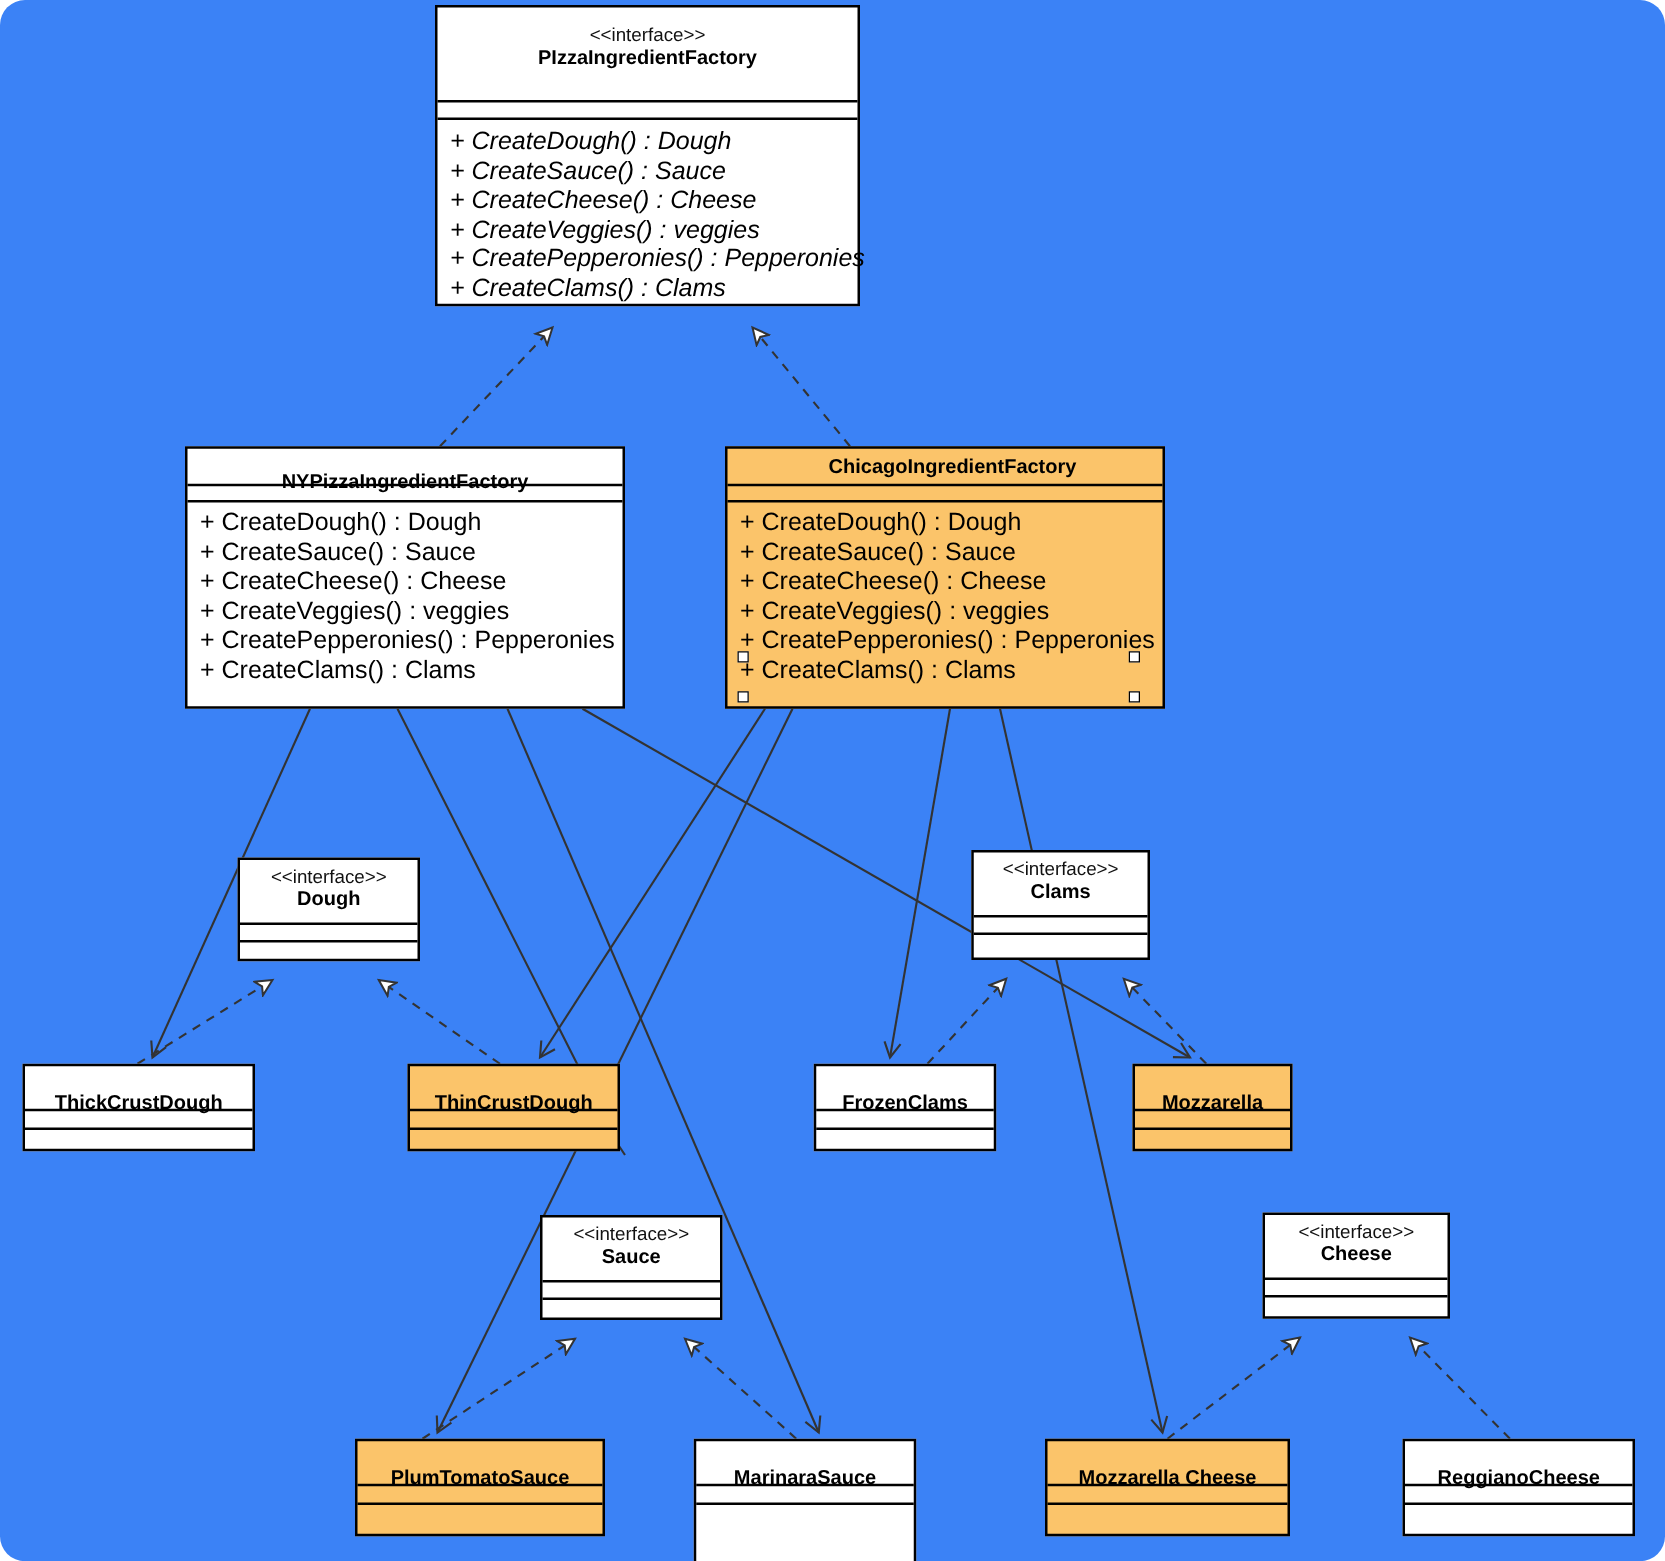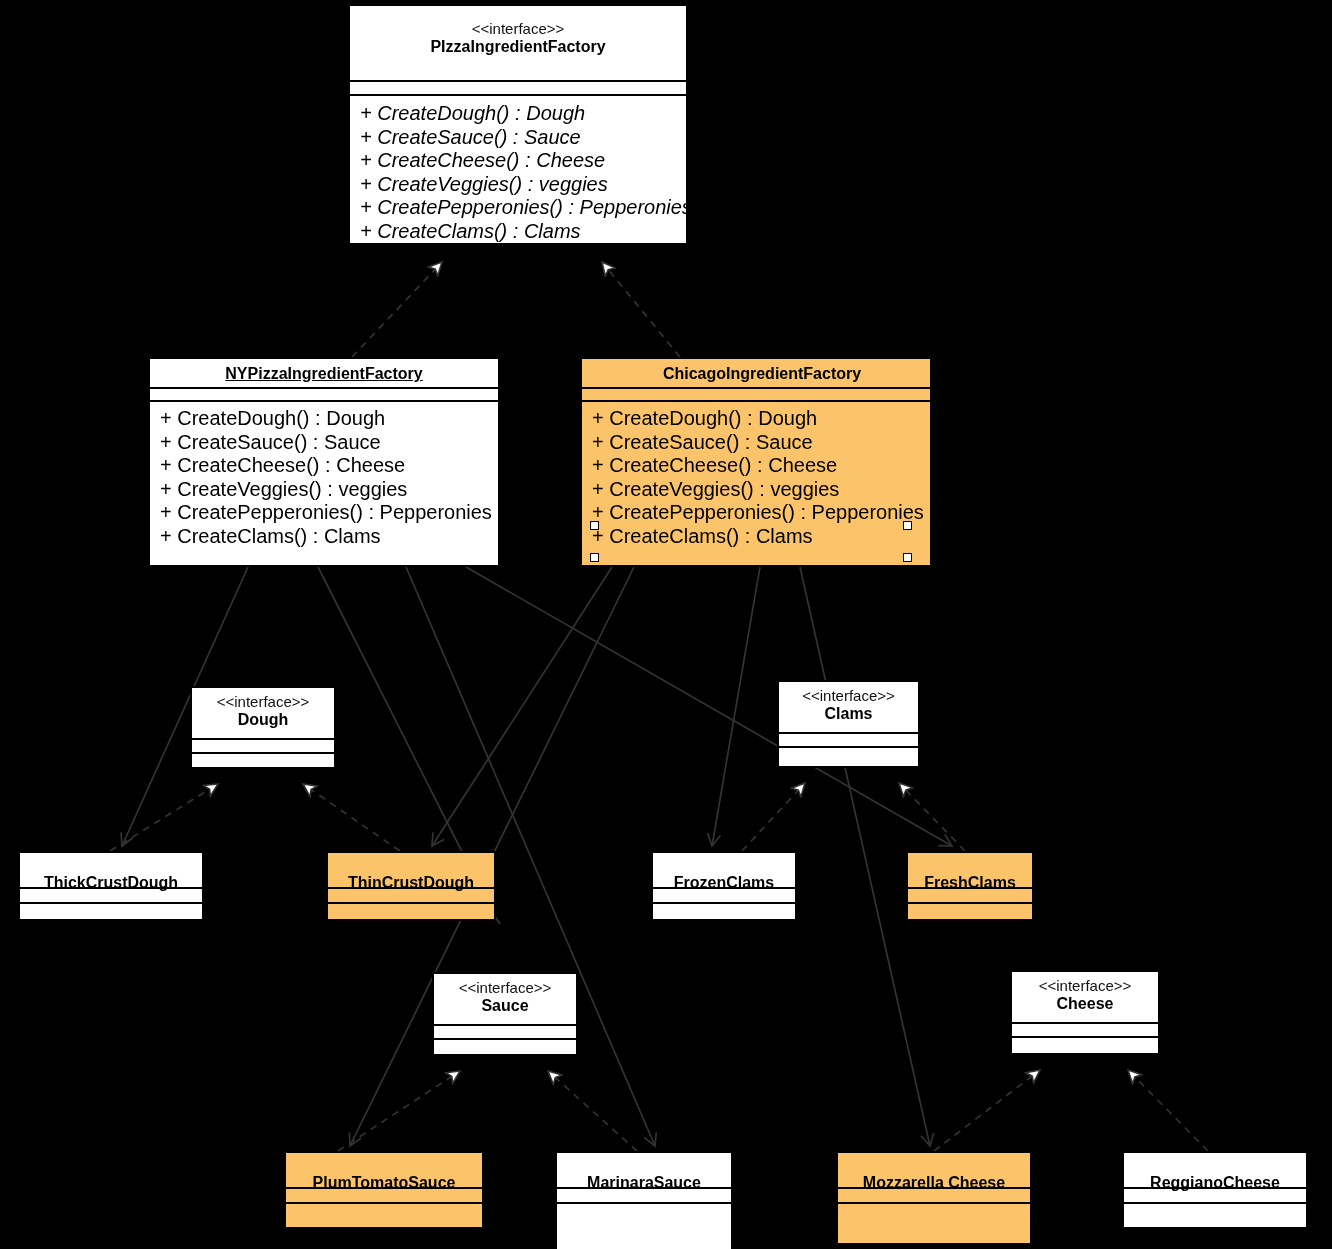--- a/index.html
+++ b/index.html
@@ -1,17 +1,17 @@
 <!DOCTYPE html>
 <html><head>
 <meta charset="utf-8">
 <style>
   html,body{margin:0;padding:0;background:#ffffff;}
   body{font-family:"Liberation Sans",sans-serif;}
-  #stage{position:relative;width:1332px;height:1249px;background:#000000;overflow:hidden;}
+  #stage{position:relative;width:1332px;height:1249px;background:#3b82f6;overflow:hidden;border-radius:20px;}
   #wires{position:absolute;left:0;top:0;width:1332px;height:1249px;pointer-events:none;}
 
   .node{position:absolute;box-sizing:border-box;border:2px solid #000;background:#fff;}
   .node.sel-orange{background:#FBC46A;}
   .hdr{box-sizing:border-box;text-align:center;padding:3px 4px 4px;border-bottom:2px solid #000;}
   .stereo{font-size:15px;line-height:17px;color:#111;}
   .cname{font-weight:bold;font-size:16px;line-height:19px;color:#000;}
   .bar{box-sizing:border-box;border-bottom:2px solid #000;height:13px;}
   .bar.last{border-bottom:none;}
   .ops{box-sizing:border-box;padding:5px 0 6px 10px;}
@@ -20,38 +20,38 @@
 
   .handle{position:absolute;width:9px;height:9px;background:#fff;border:1.5px solid #000;box-sizing:border-box;}
 
   
   #n_pif{left:348px;top:4px;width:340px;height:241px;}
   #n_pif .hdr{height:76px;padding-top:14px;}
   #n_pif .bar{height:14px;}
   #n_pif .ops{padding-top:6px;}
 
   #n_ny{left:148px;top:357px;width:352px;height:210px;}
-  #n_ny .hdr{height:30px;padding-top:5px;text-decoration:underline;}
+  #n_ny .hdr{height:30px;padding-top:17px;}
   #n_ch{left:580px;top:357px;width:352px;height:210px;}
   #n_ch .hdr{height:30px;padding-top:5px;padding-left:16px;}
 
   #n_dough{left:190px;top:686px;width:146px;height:83px;}
   #n_clams{left:777px;top:680px;width:143px;height:88px;}
   #n_sauce{left:432px;top:972px;width:146px;height:84px;}
   #n_cheese{left:1010px;top:970px;width:150px;height:85px;}
   .iface .hdr{height:52px;padding-top:5px;border-bottom:2px solid #000;}
   .iface .bar{height:14px;}
 
   #n_thick{left:18px;top:851px;width:186px;height:70px;}
   #n_thin{left:326px;top:851px;width:170px;height:70px;}
   #n_frozen{left:651px;top:851px;width:146px;height:70px;}
   #n_fresh{left:906px;top:851px;width:128px;height:70px;}
   #n_plum{left:236px;top:1151px;width:200px;height:78px;margin-left:48px;}
   #n_marinara{left:555px;top:1151px;width:178px;height:100px;}
-  #n_mozz{left:836px;top:1151px;width:196px;height:94px;}
+  #n_mozz{left:836px;top:1151px;width:196px;height:78px;}
   #n_reggiano{left:1122px;top:1151px;width:186px;height:78px;}
   .leaf .hdr{height:36px;padding-top:20px;}
   .leaf .bar{height:15px;}
 </style>
 </head>
 <body>
 
 <div id="stage">
 
   <svg id="wires" viewBox="0 0 1332 1249" width="1332" height="1249">
@@ -198,21 +198,21 @@
   <div class="node leaf" id="n_frozen">
     <div class="hdr">
       <div class="cname">FrozenClams</div>
     </div>
     <div class="bar"></div>
     <div class="bar last"></div>
   </div>
 
   <div class="node leaf sel-orange" id="n_fresh">
     <div class="hdr">
-      <div class="cname">FreshClams</div>
+      <div class="cname">Mozzarella</div>
     </div>
     <div class="bar"></div>
     <div class="bar last"></div>
   </div>
 
   <div class="node leaf sel-orange" id="n_plum">
     <div class="hdr">
       <div class="cname">PlumTomatoSauce</div>
     </div>
     <div class="bar"></div>

